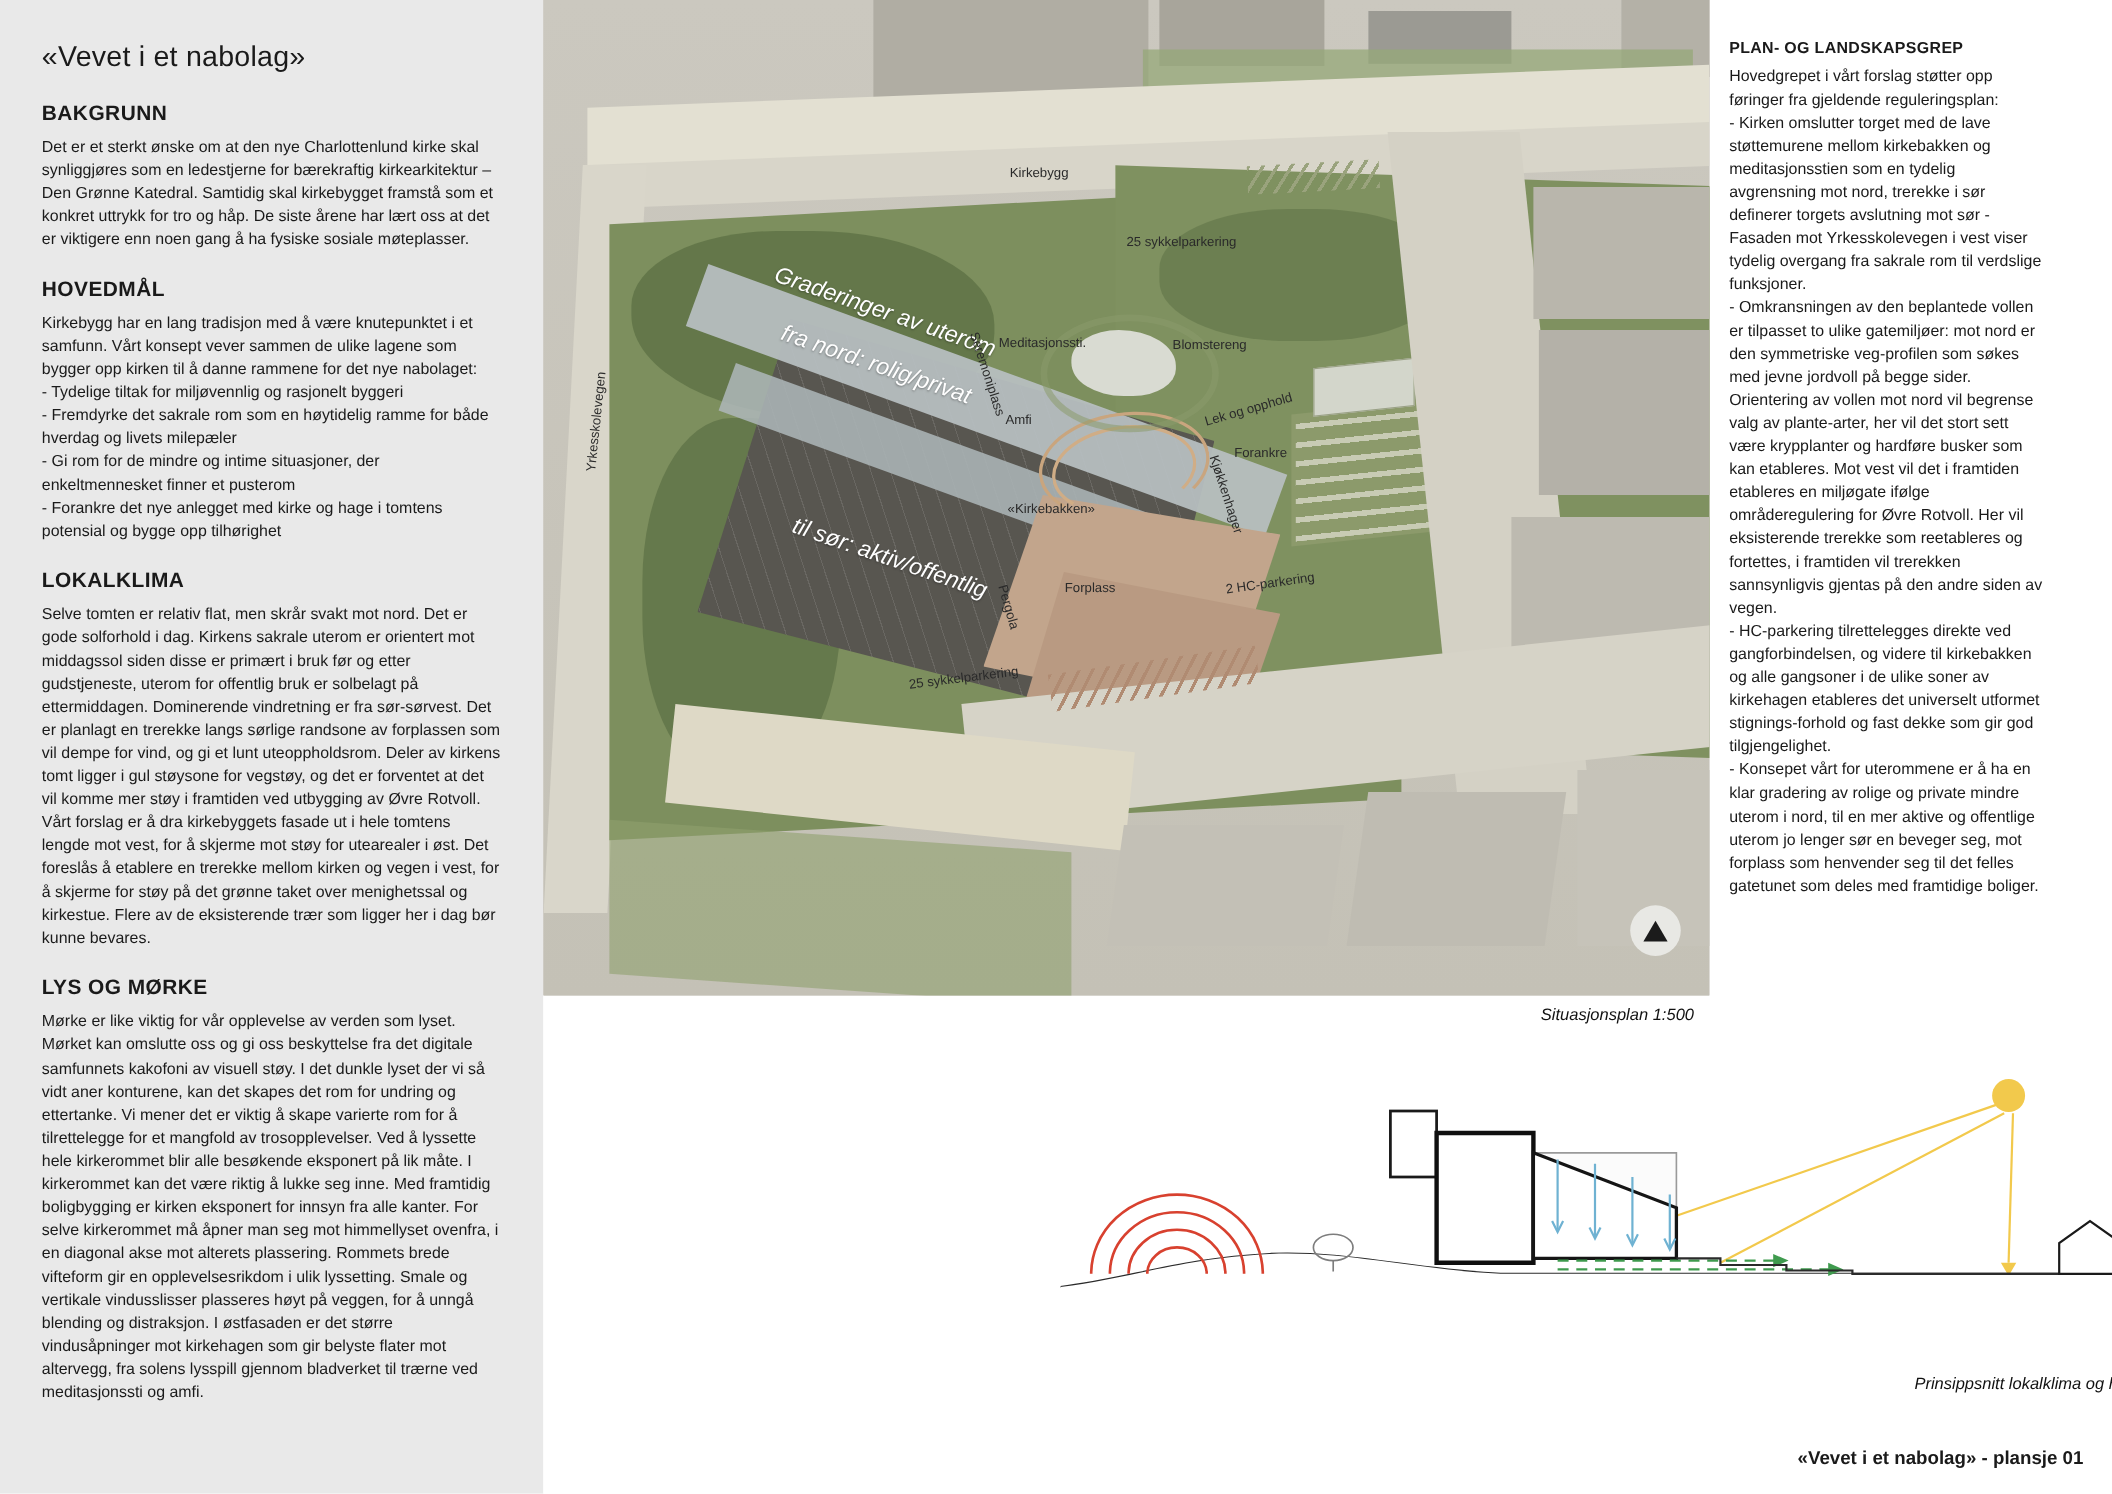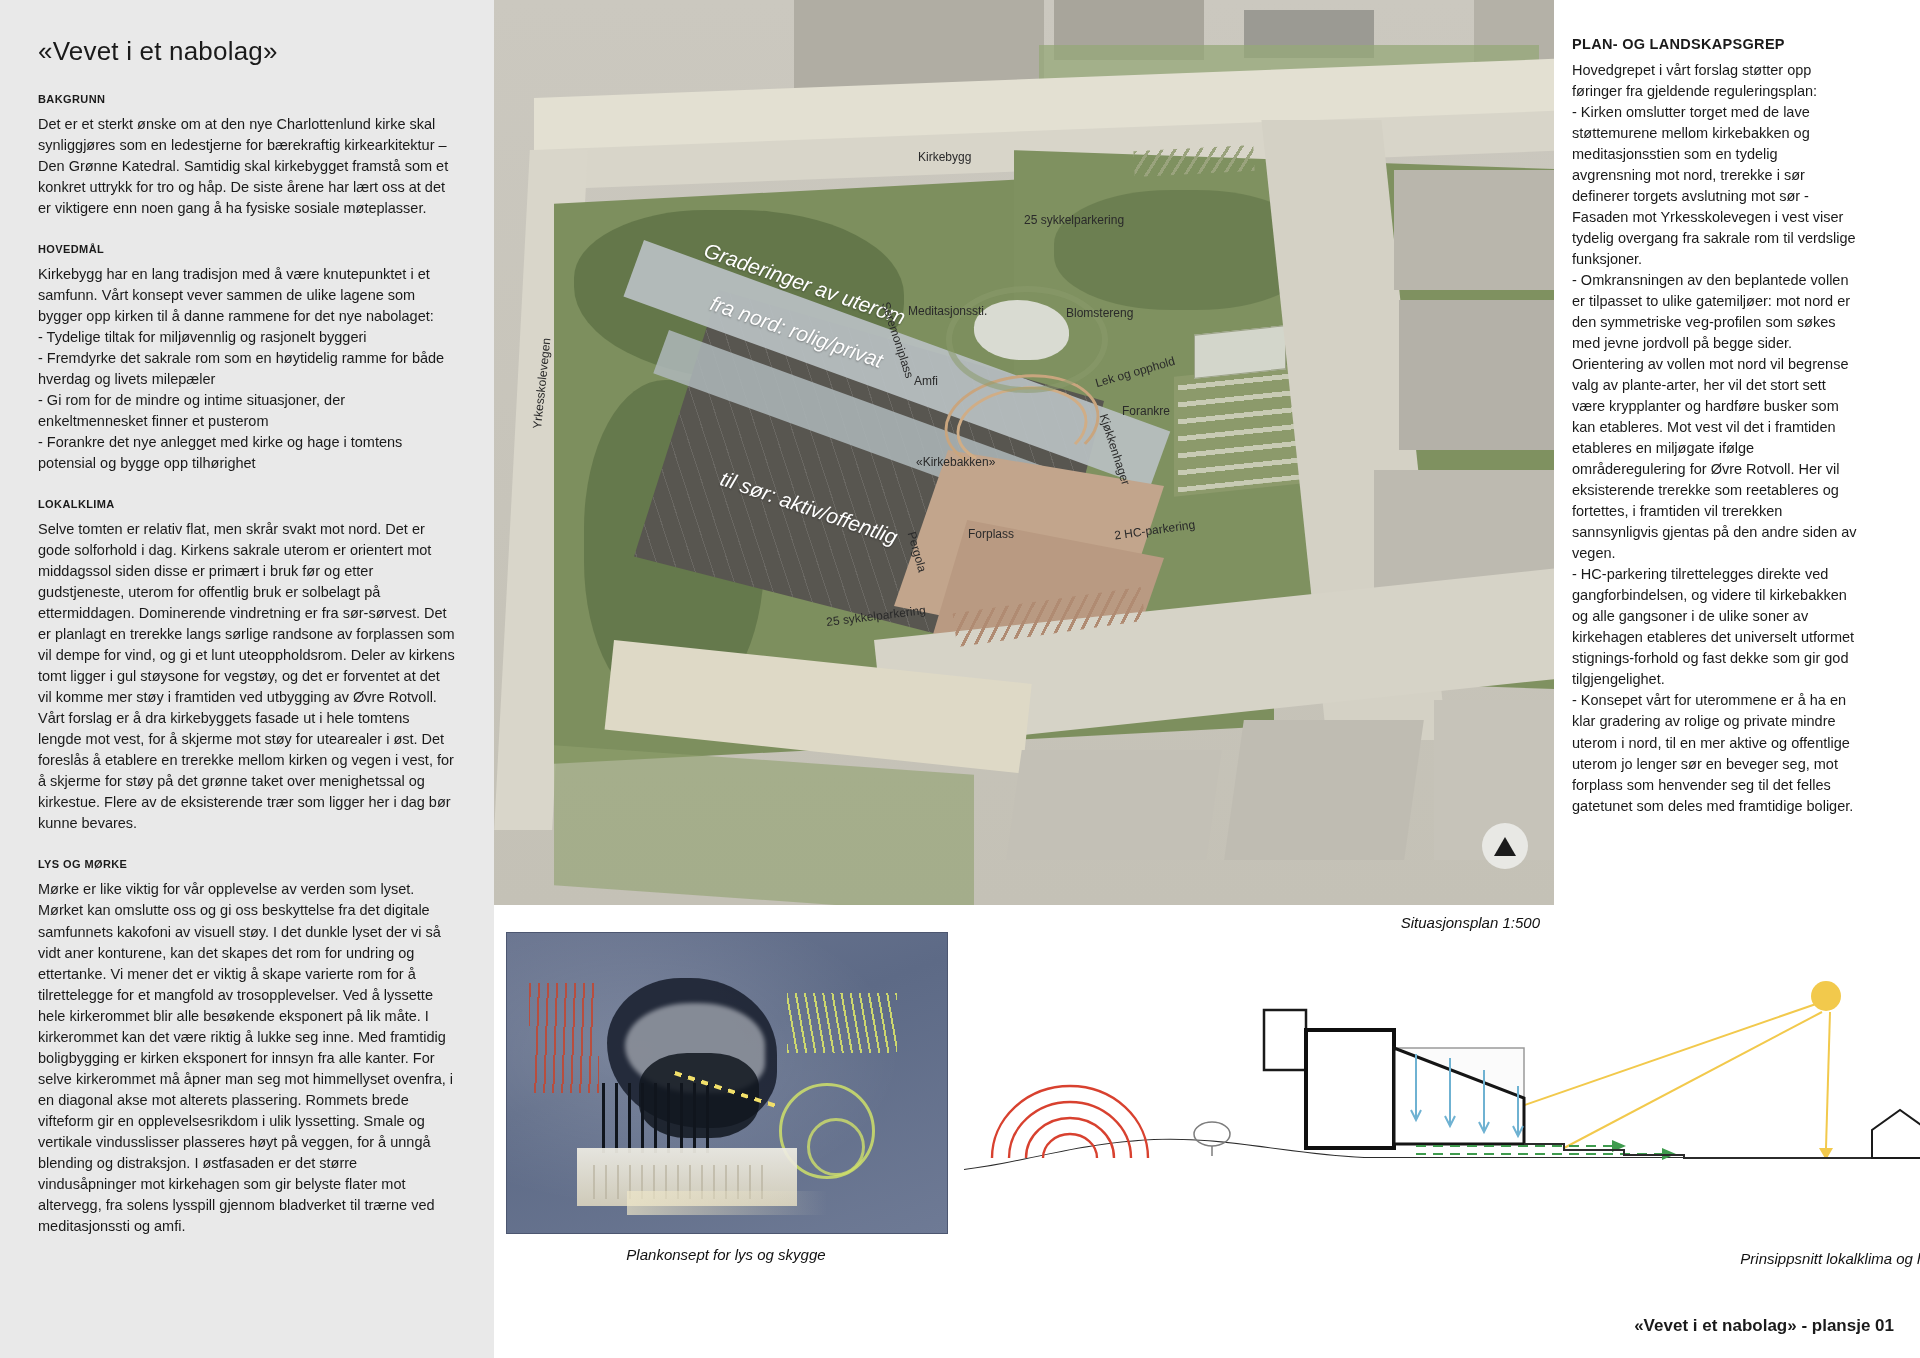--- a/index.html
+++ b/index.html
@@ -21,21 +21,21 @@
     box-sizing:border-box;
     position:relative;
   }
   .proj-title{
     font-size:26px;
     font-weight:400;
     margin:6px 0 26px 0;
     letter-spacing:.2px;
   }
   .sec-head{
-    font-size:11px;
+    font-size:19px;
     font-weight:bold;
     letter-spacing:.4px;
     margin:0 0 9px 0;
   }
   .sec-body{
     font-size:14.5px;
     line-height:1.45;
     margin:0 0 24px 0;
     white-space:pre-line;
     text-align:left;
@@ -248,44 +248,20 @@
       <div class="label" style="left:474px;top:527px;">Forplass</div>
       <div class="label rot" style="left:424px;top:530px;transform:rotate(74deg);">Pergola</div>
 
       <div class="northdisc">
         <div class="tri"></div>
       </div>
     </div>
 
     <div class="sp-caption">Situasjonsplan 1:500</div>
 
-    <div class="sketch-wrap">
-      <div class="sketch">
-
-        <div class="sk" style="left:100px;top:45px;width:170px;height:150px;background:#1d2433;border-radius:46% 54% 40% 60%;opacity:.92;"></div>
-        <div class="sk" style="left:118px;top:70px;width:140px;height:90px;background:#e6eaf0;border-radius:50% 50% 35% 55%;opacity:.5;filter:blur(2px);"></div>
-        <div class="sk" style="left:132px;top:120px;width:120px;height:85px;background:#11161f;border-radius:40%;opacity:.85;"></div>
-
-        <div class="sk" style="left:95px;top:150px;width:110px;height:70px;background:repeating-linear-gradient(90deg,#10151d 0px,#10151d 3px,rgba(0,0,0,0) 3px,rgba(0,0,0,0) 13px);"></div>
-
-        <div class="sk" style="left:22px;top:50px;width:70px;height:110px;background:repeating-linear-gradient(92deg,#c4452f 0px,#c4452f 2px,rgba(0,0,0,0) 2px,rgba(0,0,0,0) 9px);opacity:.85;"></div>
-
-        <div class="sk" style="left:280px;top:60px;width:110px;height:60px;background:repeating-linear-gradient(80deg,#d9e36a 0px,#d9e36a 2px,rgba(0,0,0,0) 2px,rgba(0,0,0,0) 9px);opacity:.9;"></div>
-        <div class="sk" style="left:272px;top:150px;width:90px;height:90px;border:3px solid #cfe06a;border-radius:50%;opacity:.85;"></div>
-        <div class="sk" style="left:300px;top:185px;width:52px;height:52px;border:3px solid #cfe06a;border-radius:50%;opacity:.8;"></div>
-
-        <div class="sk" style="left:70px;top:215px;width:220px;height:58px;background:linear-gradient(180deg,#f0eee5,#d8d2bd);opacity:.92;"></div>
-        <div class="sk" style="left:86px;top:232px;width:180px;height:34px;background:repeating-linear-gradient(90deg,#b9b3a0 0px,#b9b3a0 2px,rgba(0,0,0,0) 2px,rgba(0,0,0,0) 12px);opacity:.7;"></div>
-
-        <div class="sk" style="left:165px;top:155px;width:110px;height:4px;background:repeating-linear-gradient(90deg,#f2e06a 0px,#f2e06a 7px,rgba(0,0,0,0) 7px,rgba(0,0,0,0) 14px);transform:rotate(18deg);"></div>
-
-        <div class="sk" style="left:120px;top:258px;width:200px;height:24px;background:linear-gradient(90deg,#efe7c9,rgba(239,231,201,0));opacity:.7;"></div>
-      </div>
-      <div class="sketch-cap">Plankonsept for lys og skygge</div>
-    </div>
 
     <div class="section-wrap">
       <svg width="1050" height="290" viewBox="0 0 1050 290">
 
         <circle cx="862" cy="38" r="15" fill="#f2c94c"></circle>
 
         <path d="M852 46 L480 175" stroke="#f2c94c" stroke-width="2" fill="none"></path>
         <path d="M858 54 L600 190" stroke="#f2c94c" stroke-width="2" fill="none"></path>
         <path d="M866 54 L862 190" stroke="#f2c94c" stroke-width="2" fill="none"></path>
         <path d="M855 190 l7 12 l7 -12 z" fill="#f2c94c"></path>

